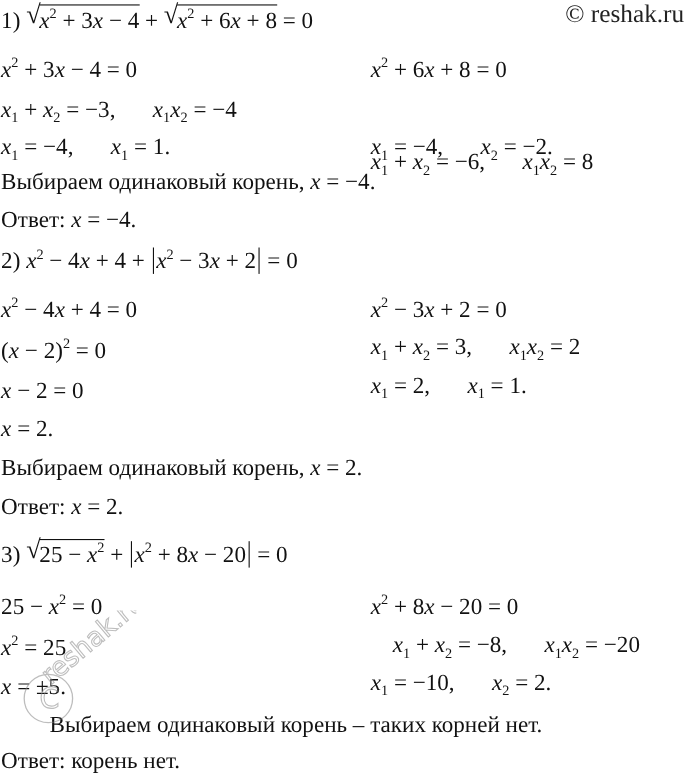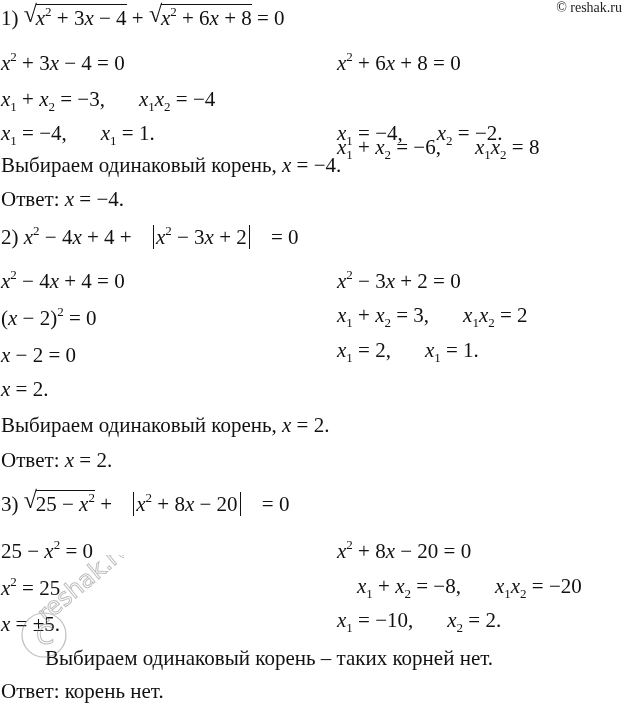--- a/index.html
+++ b/index.html
@@ -11,22 +11,22 @@
     }
     .line { position: absolute; white-space: nowrap; line-height: 26px; }
     .col-l { left: 1px; }
     .col-r { left: 337px; }
     i.v { font-style: italic; }
     sup { font-size: 13px; vertical-align: 9px; line-height: 0; }
     sub { font-size: 13px; vertical-align: -5px; line-height: 0; }
     .sqrt { display: inline-block; position: relative; padding-left: 12px; }
     .sqrt .rad { position: absolute; left: 0; top: -3px; font-size: 24px; font-style: normal; }
     .sqrt .ov { border-top: 1.3px solid #111; padding-top: 1px; display: inline-block; line-height: 24px; }
-    .abs { border-left: 1.4px solid #111; border-right: 1.4px solid #111; padding: 0 2px; display: inline-block; line-height: 24px; margin: 0 16px; }
-    .copy { position: absolute; right: 3px; top: 0; font-size: 14px; color: #222; }
+    .abs { border-left: 1.4px solid #111; border-right: 1.4px solid #111; padding: 0 2px; display: inline-block; line-height: 24px; margin: 0 2px; }
+    .copy { position: absolute; right: 3px; top: 0; font-size: 23px; color: #222; }
     .watermark {
       position: absolute; left: 14px; top: 555px; width: 110px; height: 110px;
       pointer-events: none; opacity: 0.55;
     }
     .gap { display: inline-block; width: 34px; }
   </style>
 </head>
 <body>
 
 <div>

